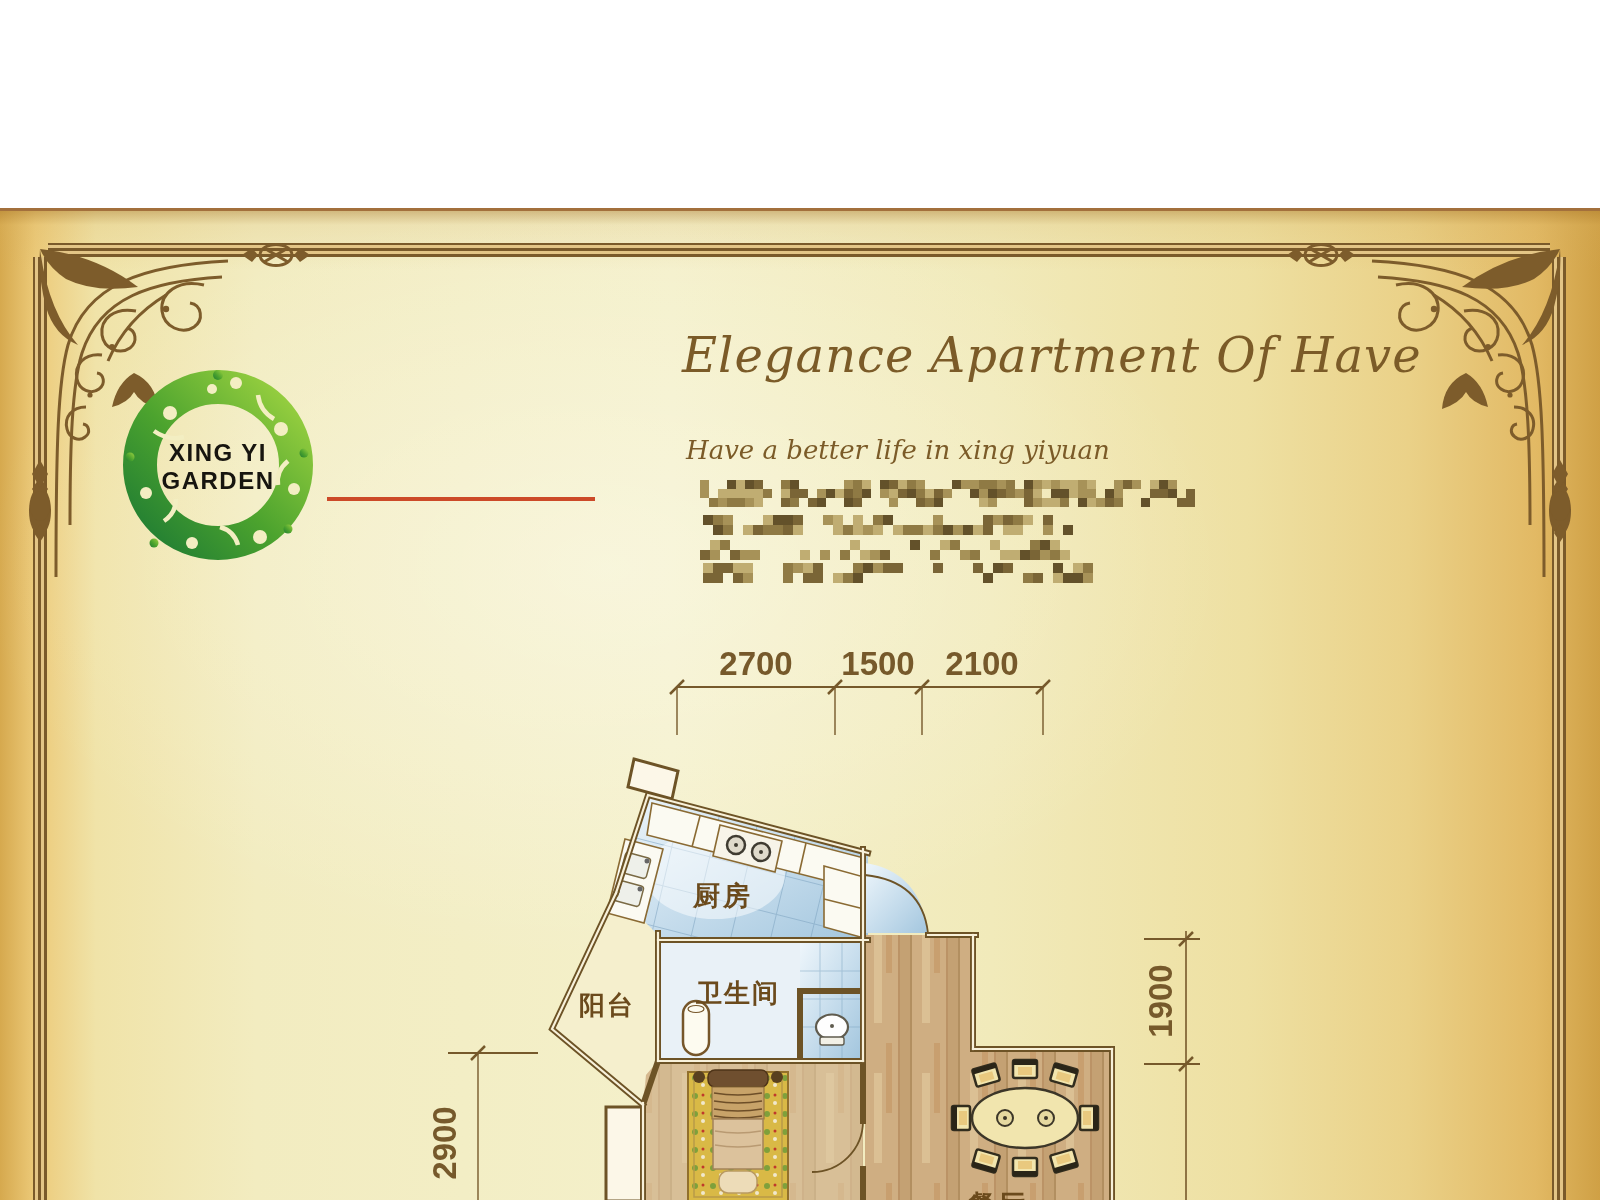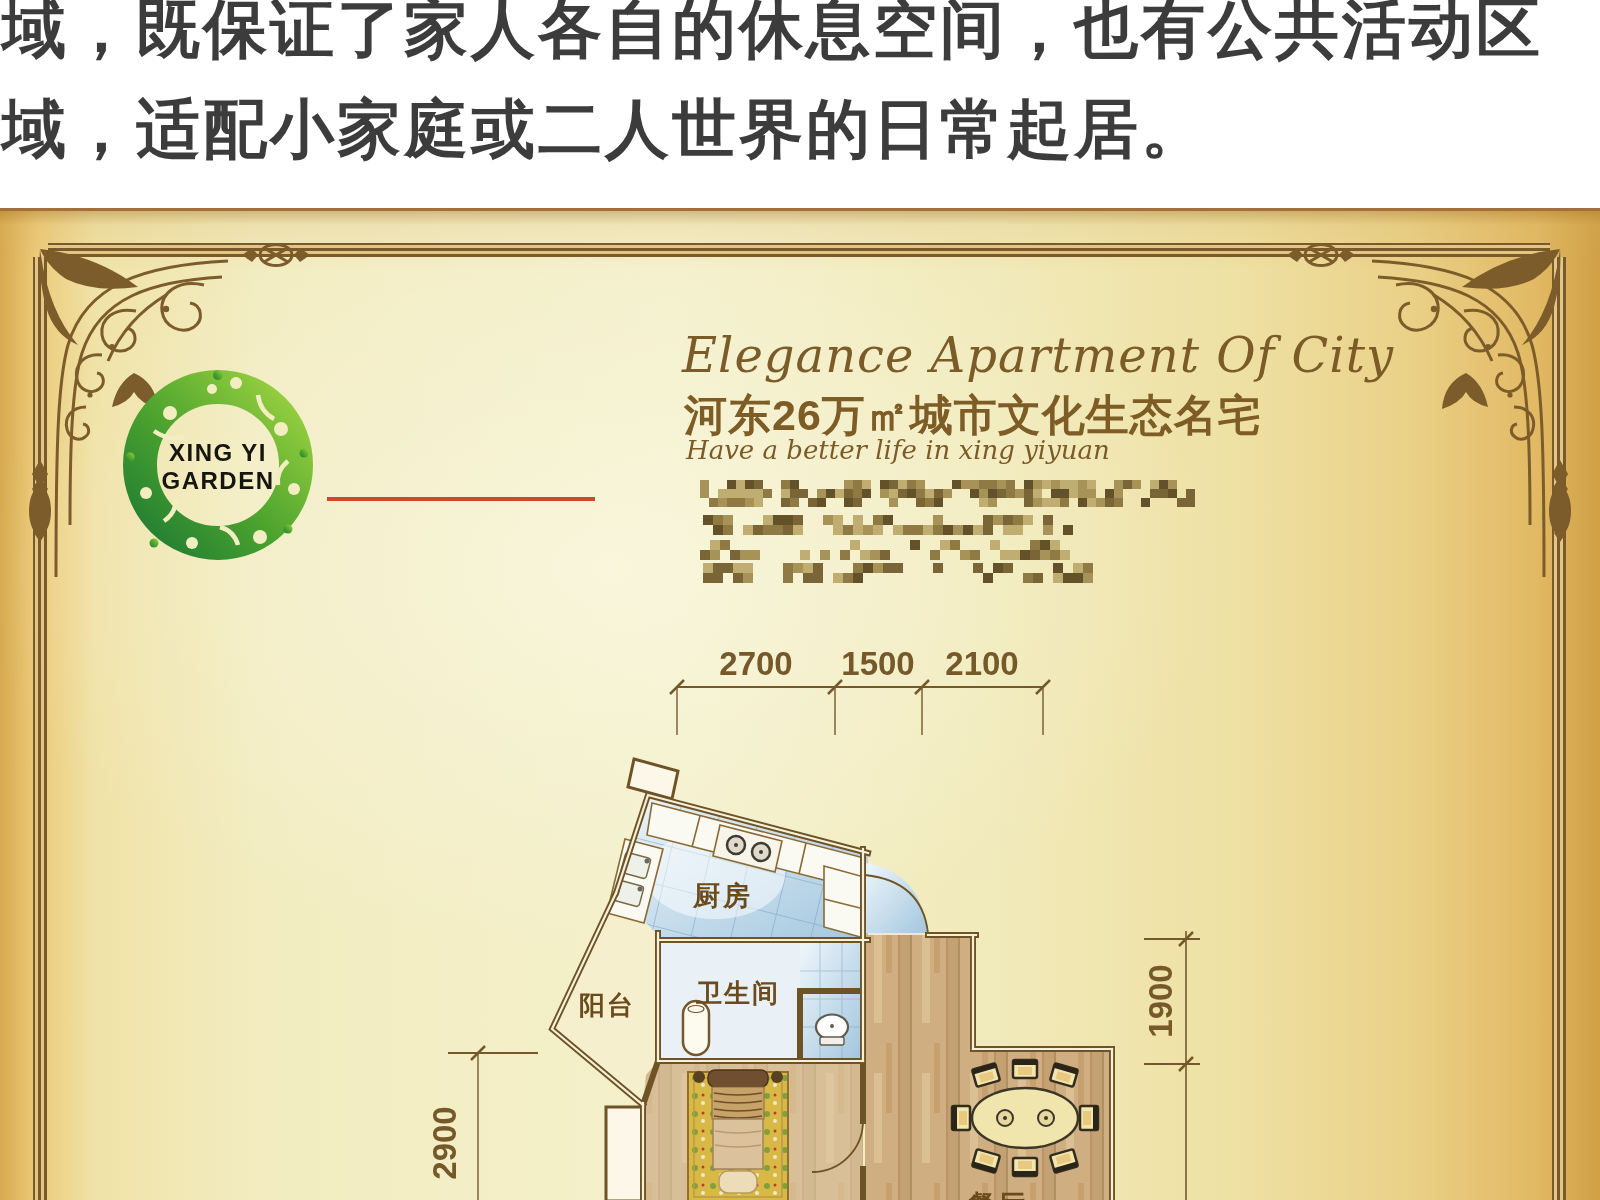--- a/index.html
+++ b/index.html
@@ -46,24 +46,20 @@
   .mosaic i{display:block;}
   
   .floorplan{position:absolute;left:420px;top:412px;width:830px;height:580px;}
   svg text{font-family:"Liberation Sans",sans-serif;}
 </style>
 </head>
 <body>
 
 <div class="page">
 
-  <div class="intro">
-    <div class="intro-line l1">域，既保证了家人各自的休息空间，也有公共活动区</div>
-    <div class="intro-line l2">域，适配小家庭或二人世界的日常起居。</div>
-  </div>
 
   <figure class="poster">
 
     <svg width="0" height="0" style="position:absolute">
       <defs>
         <symbol id="cornerOrn" viewBox="0 0 220 360">
           <g stroke="#7d5c2b" fill="none" stroke-width="3">
             <path d="M212,36 C130,40 70,58 52,120 C42,156 40,220 40,352"></path>
             <path d="M206,52 C136,56 84,72 66,128 C56,160 54,220 54,300"></path>
             <path d="M188,60 c-26,-6 -44,8 -42,26 c2,16 20,24 32,16 c10,-7 8,-22 -4,-24"></path>
@@ -156,22 +152,21 @@
           <circle cx="186" cy="92" r="4.5"></circle>
           <circle cx="170" cy="168" r="4.5"></circle>
         <circle cx="36" cy="182" r="4.5"></circle>
           <circle cx="12" cy="96" r="4.5"></circle>
       </g>
       <text x="100" y="100" text-anchor="middle" font-size="24" font-weight="bold" letter-spacing="1.5" fill="#17150f">XING YI</text>
       <text x="100" y="128" text-anchor="middle" font-size="24" font-weight="bold" letter-spacing="1.5" fill="#17150f">GARDEN</text>
     </svg>
     <div class="logo-underline"></div>
 
-    <div class="h-en">Elegance Apartment Of City</div>
-    <div class="h-cn">河东26万㎡城市文化生态名宅</div>
+    <div class="h-en">Elegance Apartment Of Have</div>
     <div class="h-sub">Have a better life in xing yiyuan</div>
 
     <div id="redacted">
         <div class="mosaic" style="left: 700px; top: 269px; width: 495px; height: 27px;">
           <i style="height: 9px; width: 9px; background: rgb(167, 146, 88);"></i>
           <i style="height: 9px; width: 9px; background: transparent;"></i>
           <i style="height: 9px; width: 9px; background: transparent;"></i>
           <i style="height: 9px; width: 9px; background: rgb(99, 81, 42);"></i>
           <i style="height: 9px; width: 9px; background: rgb(192, 173, 114);"></i>
           <i style="height: 9px; width: 9px; background: rgb(99, 81, 42);"></i>

